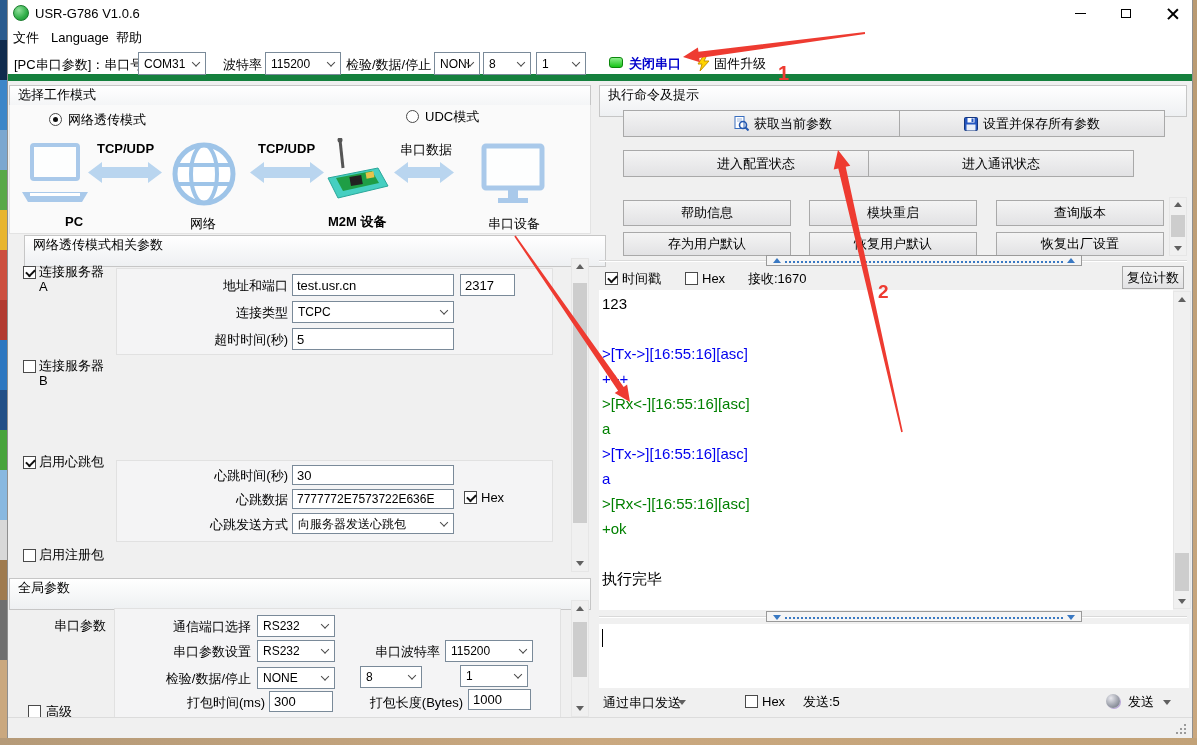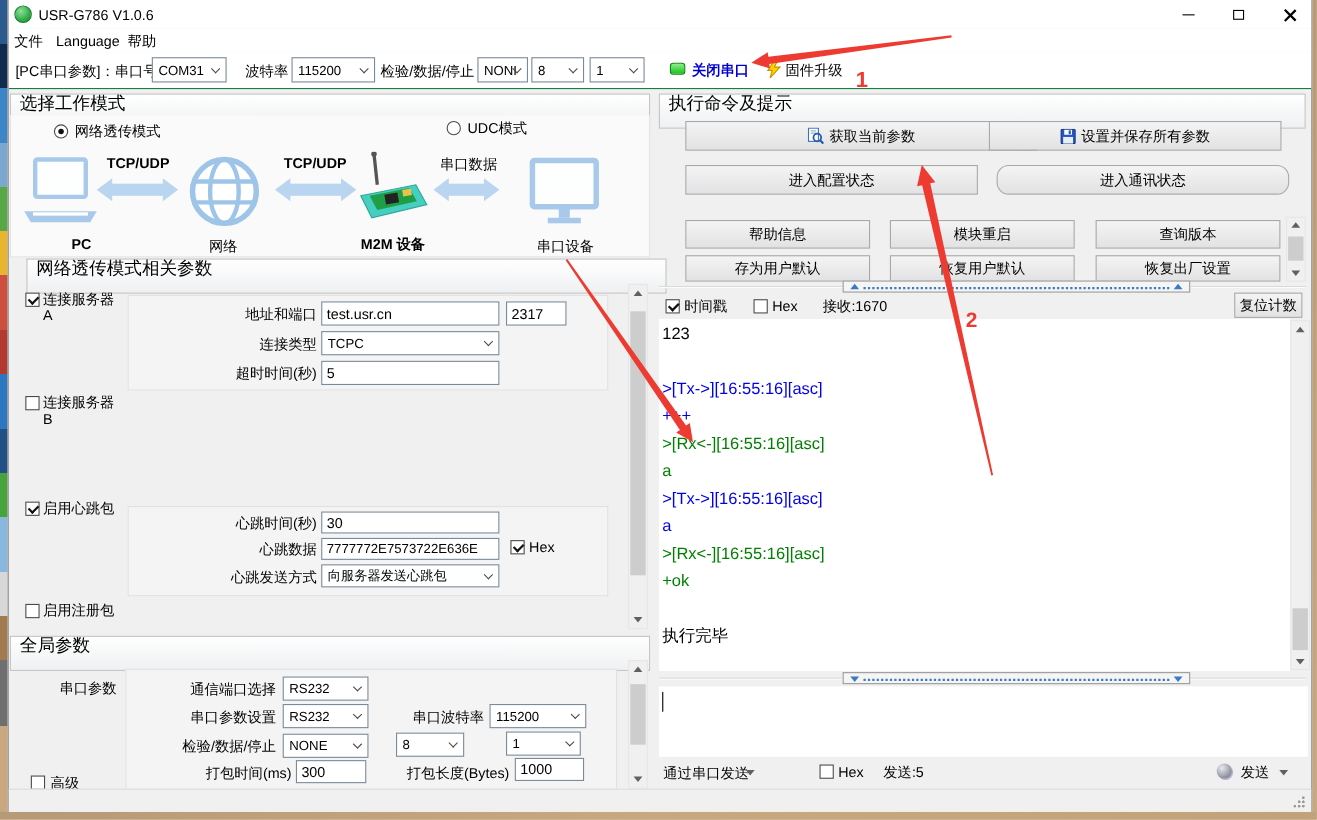--- a/index.html
+++ b/index.html
@@ -9,25 +9,25 @@
          background:#caa87f;}
   .abs{position:absolute;}
   .lbl{position:absolute;font-size:13px;white-space:nowrap;line-height:15px;}
   .rl{text-align:right;}
   .b{font-weight:bold;}
   
   #win{position:absolute;left:7px;top:0;width:1186px;height:738px;background:#f0f0f0;
        border-left:1px solid #8f8f8f;border-right:1px solid #8f8f8f;}
   #titlebar{position:absolute;left:0;top:0;width:100%;height:26px;background:#fff;}
   #menubar{position:absolute;left:0;top:26px;width:100%;height:22px;background:#fff;}
-  #toolbar{position:absolute;left:0;top:48px;width:100%;height:33px;background:#fff;border-bottom:1px solid #15803d;}
+  #toolbar{position:absolute;left:0;top:48px;width:100%;height:33px;background:#fff;border-bottom:7px solid #15803d;}
   .wbtn{position:absolute;top:0;height:26px;width:32px;display:flex;align-items:center;justify-content:center;}
   
   .g-h{position:absolute;height:32px;background:linear-gradient(#ffffff,#eef0f2);
-       border:1px solid #c6c6c6;font-size:16px;line-height:18px;padding-left:8px;font-family:Liberation Serif, serif;}
+       border:1px solid #c6c6c6;font-size:13px;line-height:18px;padding-left:8px;font-family:Liberation Serif, serif;}
   .panel{position:absolute;background:#f4f4f5;border:1px solid #e1e1e1;}
   
   .tin{position:absolute;border:1px solid #7a8a99;background:#fff;
        font:13px "Liberation Sans","DejaVu Sans",sans-serif;padding:0 4px;color:#000;}
   .cmb{position:absolute;border:1px solid #7a8a99;background:#fff;}
   .cmb .v{position:absolute;left:5px;top:50%;transform:translateY(-50%);font-size:12px;white-space:nowrap;}
   .cv{position:absolute;right:6px;top:50%;width:6px;height:6px;
       border-right:1px solid #4a4a4a;border-bottom:1px solid #4a4a4a;
       transform:translateY(-75%) rotate(45deg);}
   .btn{position:absolute;border:1px solid #a9a9a9;background:linear-gradient(180deg,#f4f4f4,#e2e2e4);
@@ -302,21 +302,21 @@
         <rect x="0.5" y="0.5" width="13" height="13" rx="1" fill="#2456c0" stroke="#15367e"></rect>
         <rect x="3.5" y="1" width="7" height="4.5" fill="#fff"></rect>
         <rect x="7.5" y="1.5" width="2" height="3.5" fill="#2456c0"></rect>
         <rect x="2.5" y="7.5" width="9" height="6" fill="#e8eef8"></rect>
       </svg>
       <span>设置并保存所有参数</span>
     </div>
     <div class="btn" style="left:615px;top:150px;width:266px;height:27px;">
       <span>进入配置状态</span>
     </div>
-    <div class="btn" style="left:898px;top:150px;width:266px;height:27px;border-radius:11px;">
+    <div class="btn" style="left:860px;top:150px;width:266px;height:27px;">
       <span>进入通讯状态</span>
     </div>
     <div class="btn" style="left:801px;top:200px;width:168px;height:26px;">
       <span>模块重启</span>
     </div>
     <div class="btn" style="left:615px;top:200px;width:168px;height:26px;">
       <span>帮助信息</span>
     </div>
     <div class="btn" style="left:615px;top:232px;width:168px;height:24px;">
       <span>存为用户默认</span>

